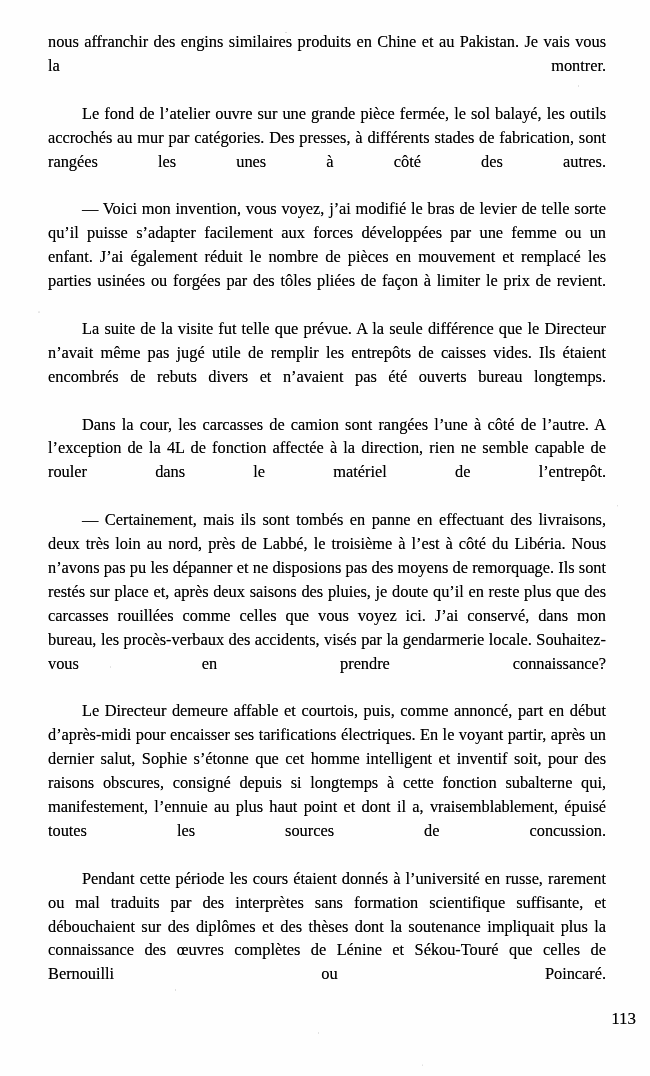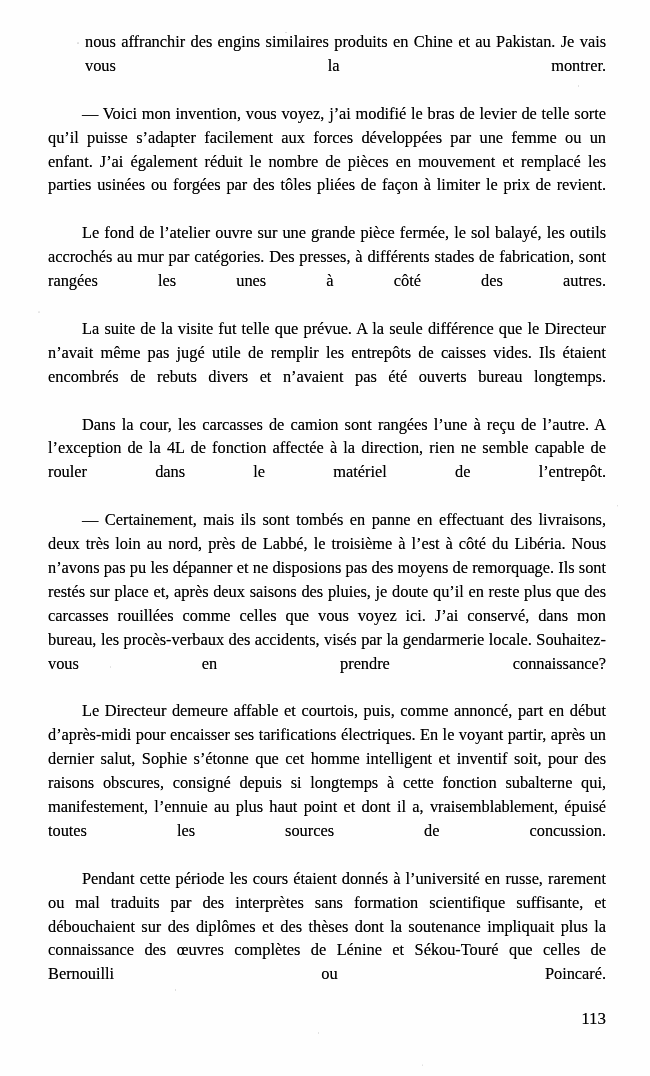--- a/index.html
+++ b/index.html
@@ -62,46 +62,46 @@
 
   
   .para::after {
     content: "";
     display: inline-block;
     width: 100%;
   }
 
   .para.no-indent {
     text-indent: 0;
-    margin-left: 37px;
   }
 
   .page-number {
     position: absolute;
     left: 0;
     top: 1008px;
     width: 606px;
     text-align: right;
     font-size: 17px;
     line-height: 22px;
     font-family: "Liberation Serif", "DejaVu Serif", serif;
     text-shadow: 0 0 0.45px rgba(0,0,0,0.55);
+    padding-left: 30px;
   }
 </style>
 </head>
 <body>
 
 <div class="page">
 
   <div class="text-block">
     <p class="para no-indent">nous affranchir des engins similaires produits en Chine et au Pakistan. Je vais vous la montrer.</p>
+    <p class="para">Le fond de l’atelier ouvre sur une grande pièce fermée, le sol balayé, les outils accrochés au mur par catégories. Des presses, à différents stades de fabrication, sont rangées les unes à côté des autres.</p>
     <p class="para">— Voici mon invention, vous voyez, j’ai modifié le bras de levier de telle sorte qu’il puisse s’adapter facilement aux forces développées par une femme ou un enfant. J’ai également réduit le nombre de pièces en mouvement et remplacé les parties usinées ou forgées par des tôles pliées de façon à limiter le prix de revient.</p>
-    <p class="para">Le fond de l’atelier ouvre sur une grande pièce fermée, le sol balayé, les outils accrochés au mur par catégories. Des presses, à différents stades de fabrication, sont rangées les unes à côté des autres.</p>
     <p class="para">La suite de la visite fut telle que prévue. A la seule différence que le Directeur n’avait même pas jugé utile de remplir les entrepôts de caisses vides. Ils étaient encombrés de rebuts divers et n’avaient pas été ouverts bureau longtemps.</p>
-    <p class="para">Dans la cour, les carcasses de camion sont rangées l’une à reçu de l’autre. A l’exception de la 4L de fonction affectée à la direction, rien ne semble capable de rouler dans le matériel de l’entrepôt.</p>
+    <p class="para">Dans la cour, les carcasses de camion sont rangées l’une à côté de l’autre. A l’exception de la 4L de fonction affectée à la direction, rien ne semble capable de rouler dans le matériel de l’entrepôt.</p>
     <p class="para">— Certainement, mais ils sont tombés en panne en effectuant des livraisons, deux très loin au nord, près de Labbé, le troisième à l’est à côté du Libéria. Nous n’avons pas pu les dépanner et ne disposions pas des moyens de remorquage. Ils sont restés sur place et, après deux saisons des pluies, je doute qu’il en reste plus que des carcasses rouillées comme celles que vous voyez ici. J’ai conservé, dans mon bureau, les procès-verbaux des accidents, visés par la gendarmerie locale. Souhaitez-vous en prendre connaissance?</p>
     <p class="para">Le Directeur demeure affable et courtois, puis, comme annoncé, part en début d’après-midi pour encaisser ses tarifications électriques. En le voyant partir, après un dernier salut, Sophie s’étonne que cet homme intelligent et inventif soit, pour des raisons obscures, consigné depuis si longtemps à cette fonction subalterne qui, manifestement, l’ennuie au plus haut point et dont il a, vraisemblablement, épuisé toutes les sources de concussion.</p>
     <p class="para">Pendant cette période les cours étaient donnés à l’université en russe, rarement ou mal traduits par des interprètes sans formation scientifique suffisante, et débouchaient sur des diplômes et des thèses dont la soutenance impliquait plus la connaissance des œuvres complètes de Lénine et Sékou-Touré que celles de Bernouilli ou Poincaré.</p>
 
   </div>
 
   <div class="page-number">113</div>
 
 </div>
 

